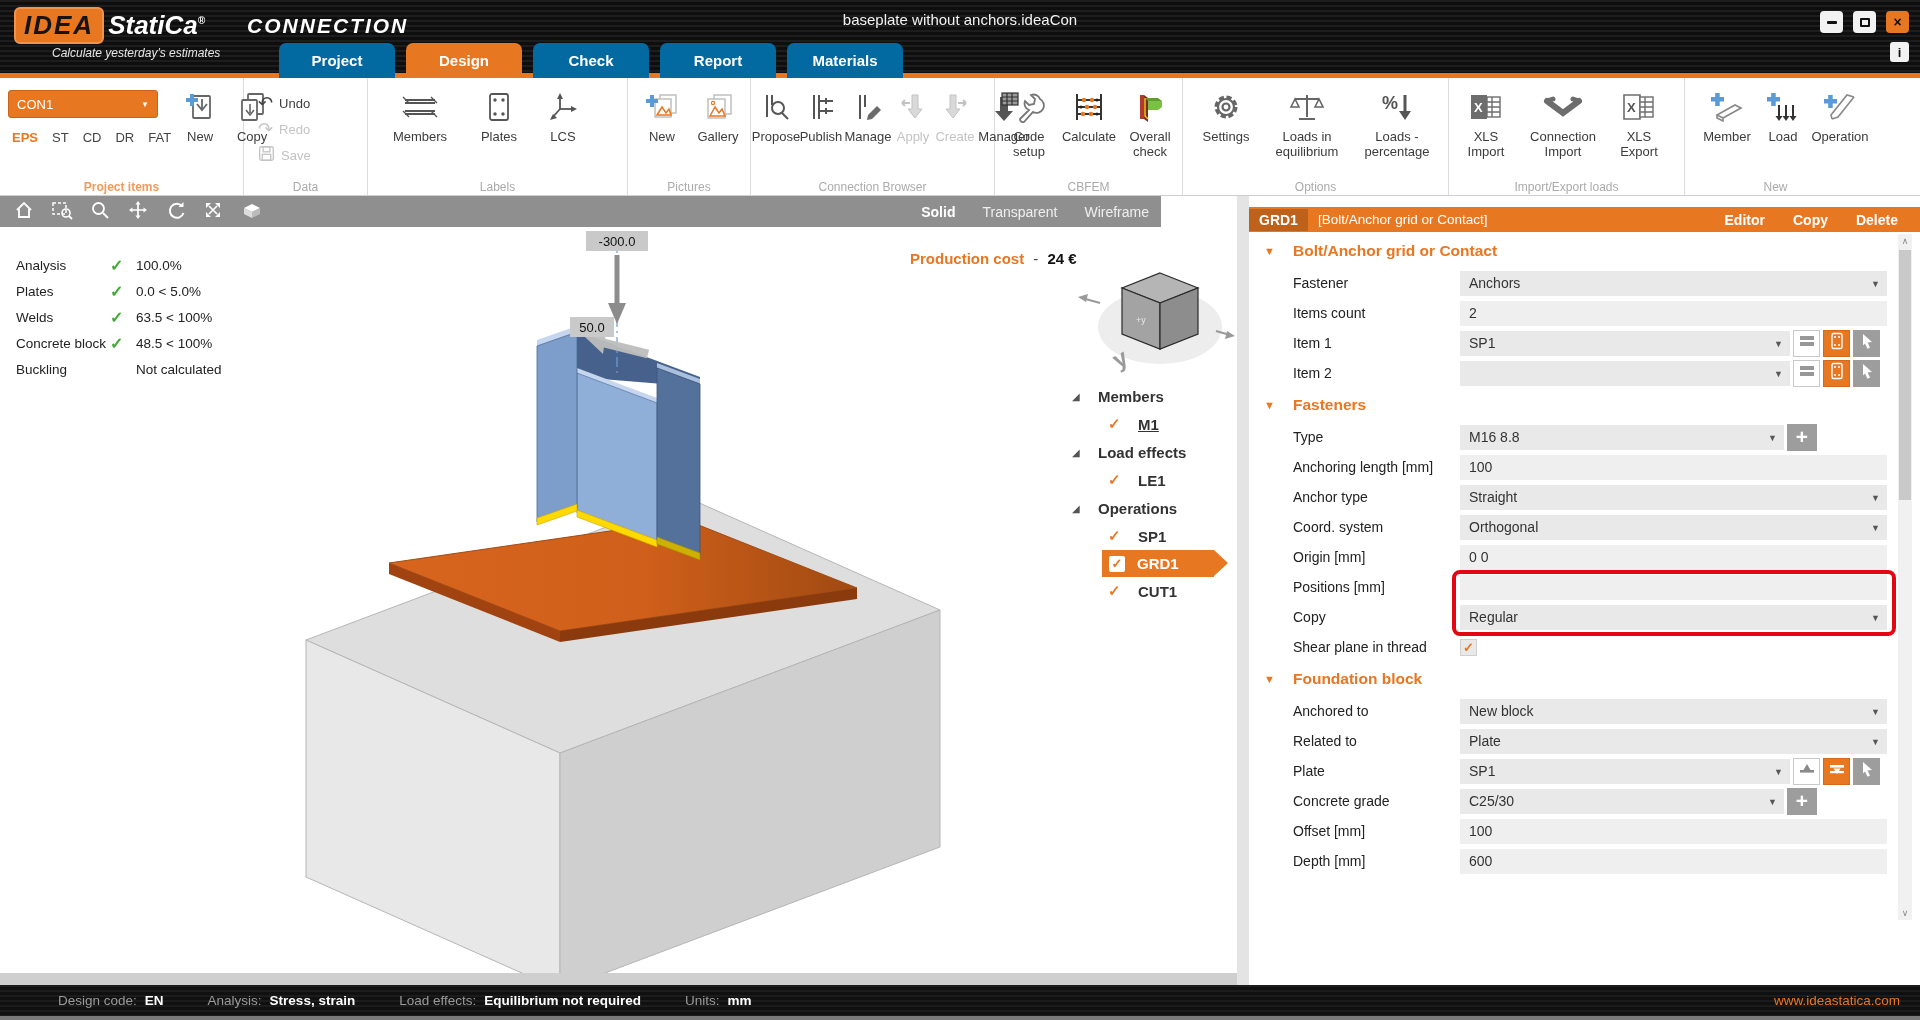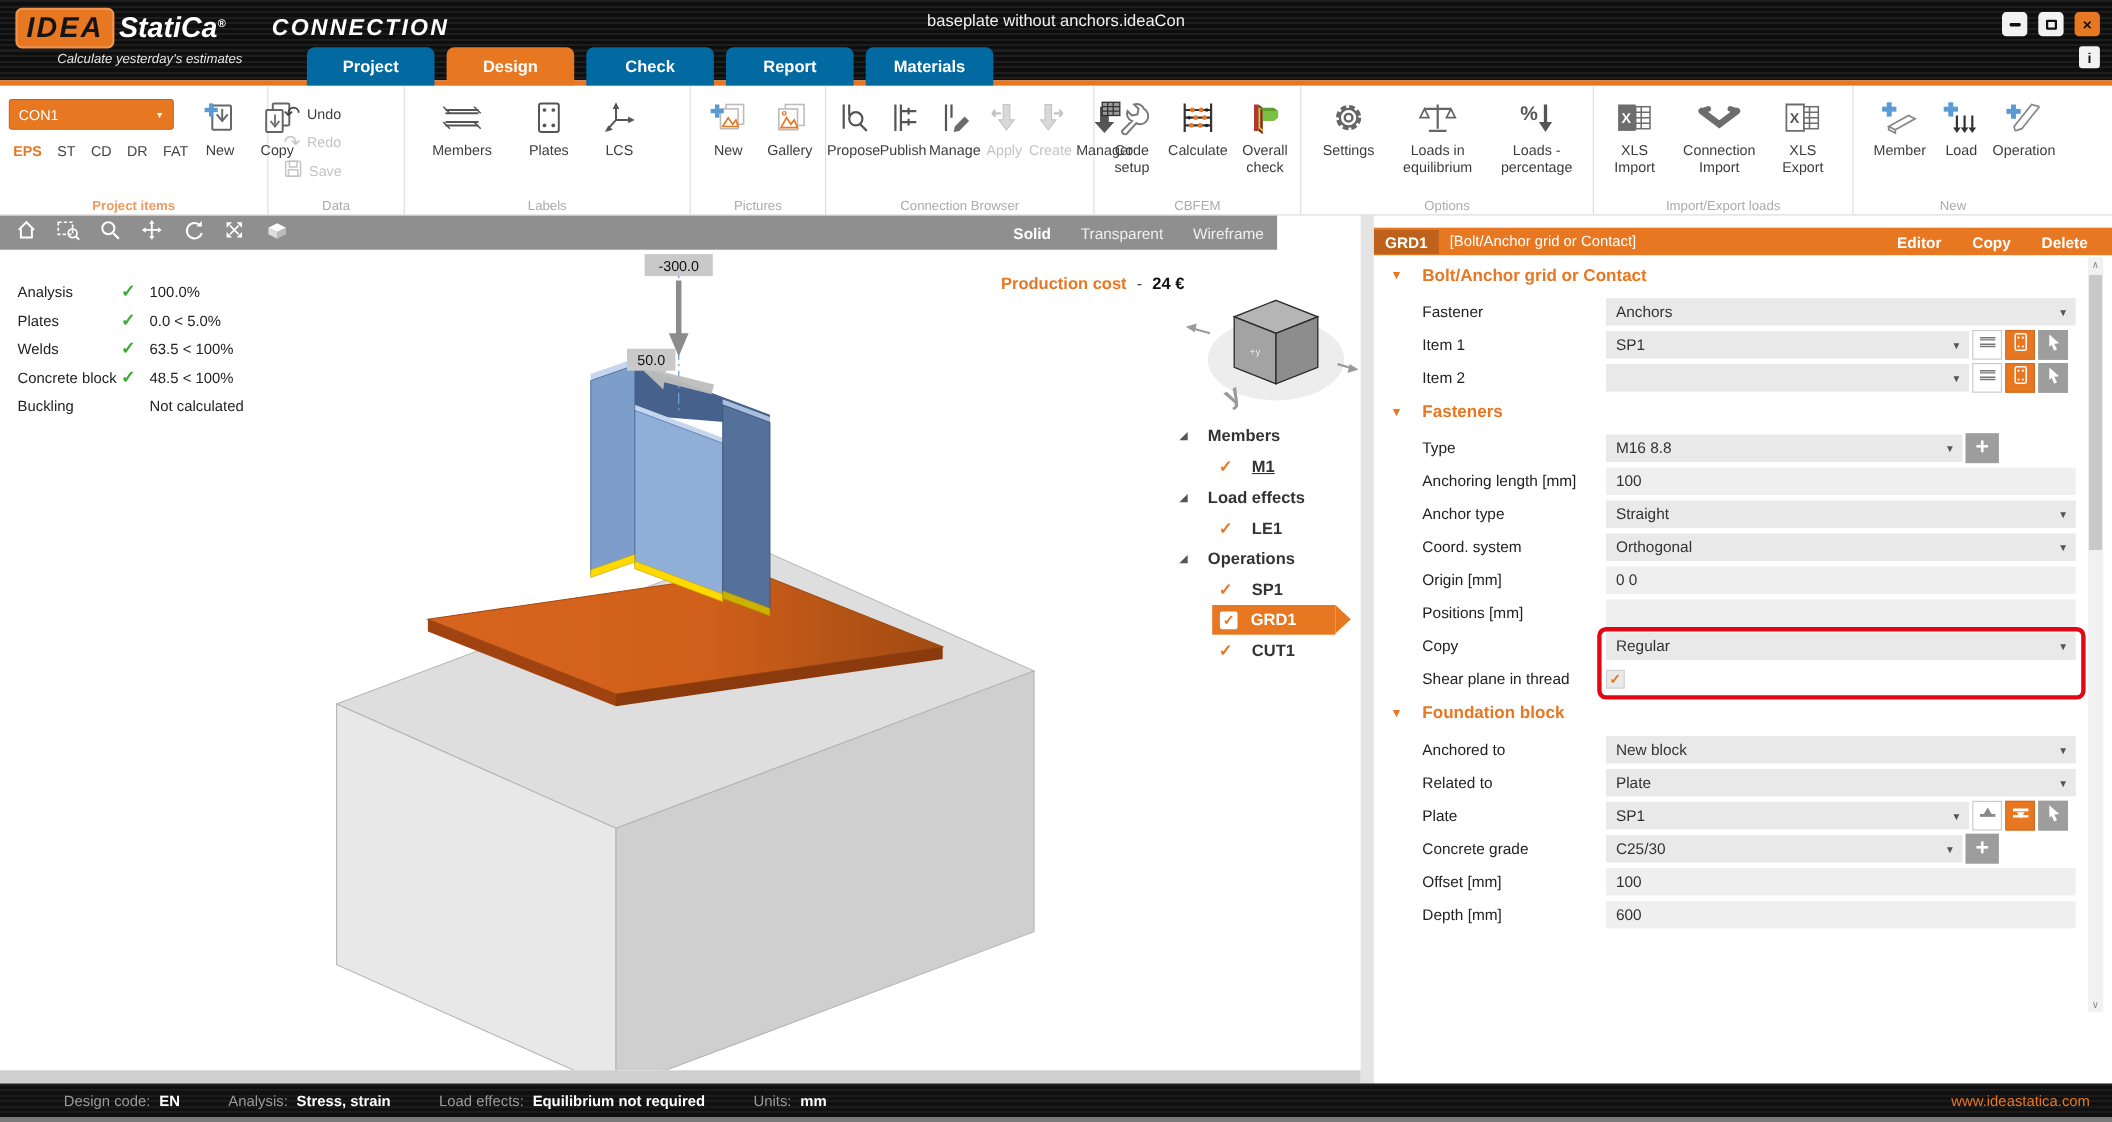--- a/index.html
+++ b/index.html
@@ -798,20 +798,26 @@
       <span class="stitle">Bolt/Anchor grid or Contact</span>
     </div>
     <div class="fieldrow">
       <span class="flabel">Fastener</span>
       <div class="fcell w-full">
         <span>Anchors</span>
         <span class="dd">▼</span>
       </div>
     </div>
     <div class="fieldrow">
+      <span class="flabel">Items count</span>
+      <div class="fcell plain w-full">
+        <span>2</span>
+      </div>
+    </div>
+    <div class="fieldrow">
       <span class="flabel">Item 1</span>
       <div class="fcell w-btn3">
         <span>SP1</span>
         <span class="dd">▼</span>
       </div>
       <div class="ibtn">
           <span><svg width="18" height="16" viewBox="0 0 18 16">
               <g stroke="#777" stroke-width="1.3" fill="none">
                 <path d="M2 4 h14 M2 6 h14 M2 10 h14 M2 12 h14"></path>
               </g>

